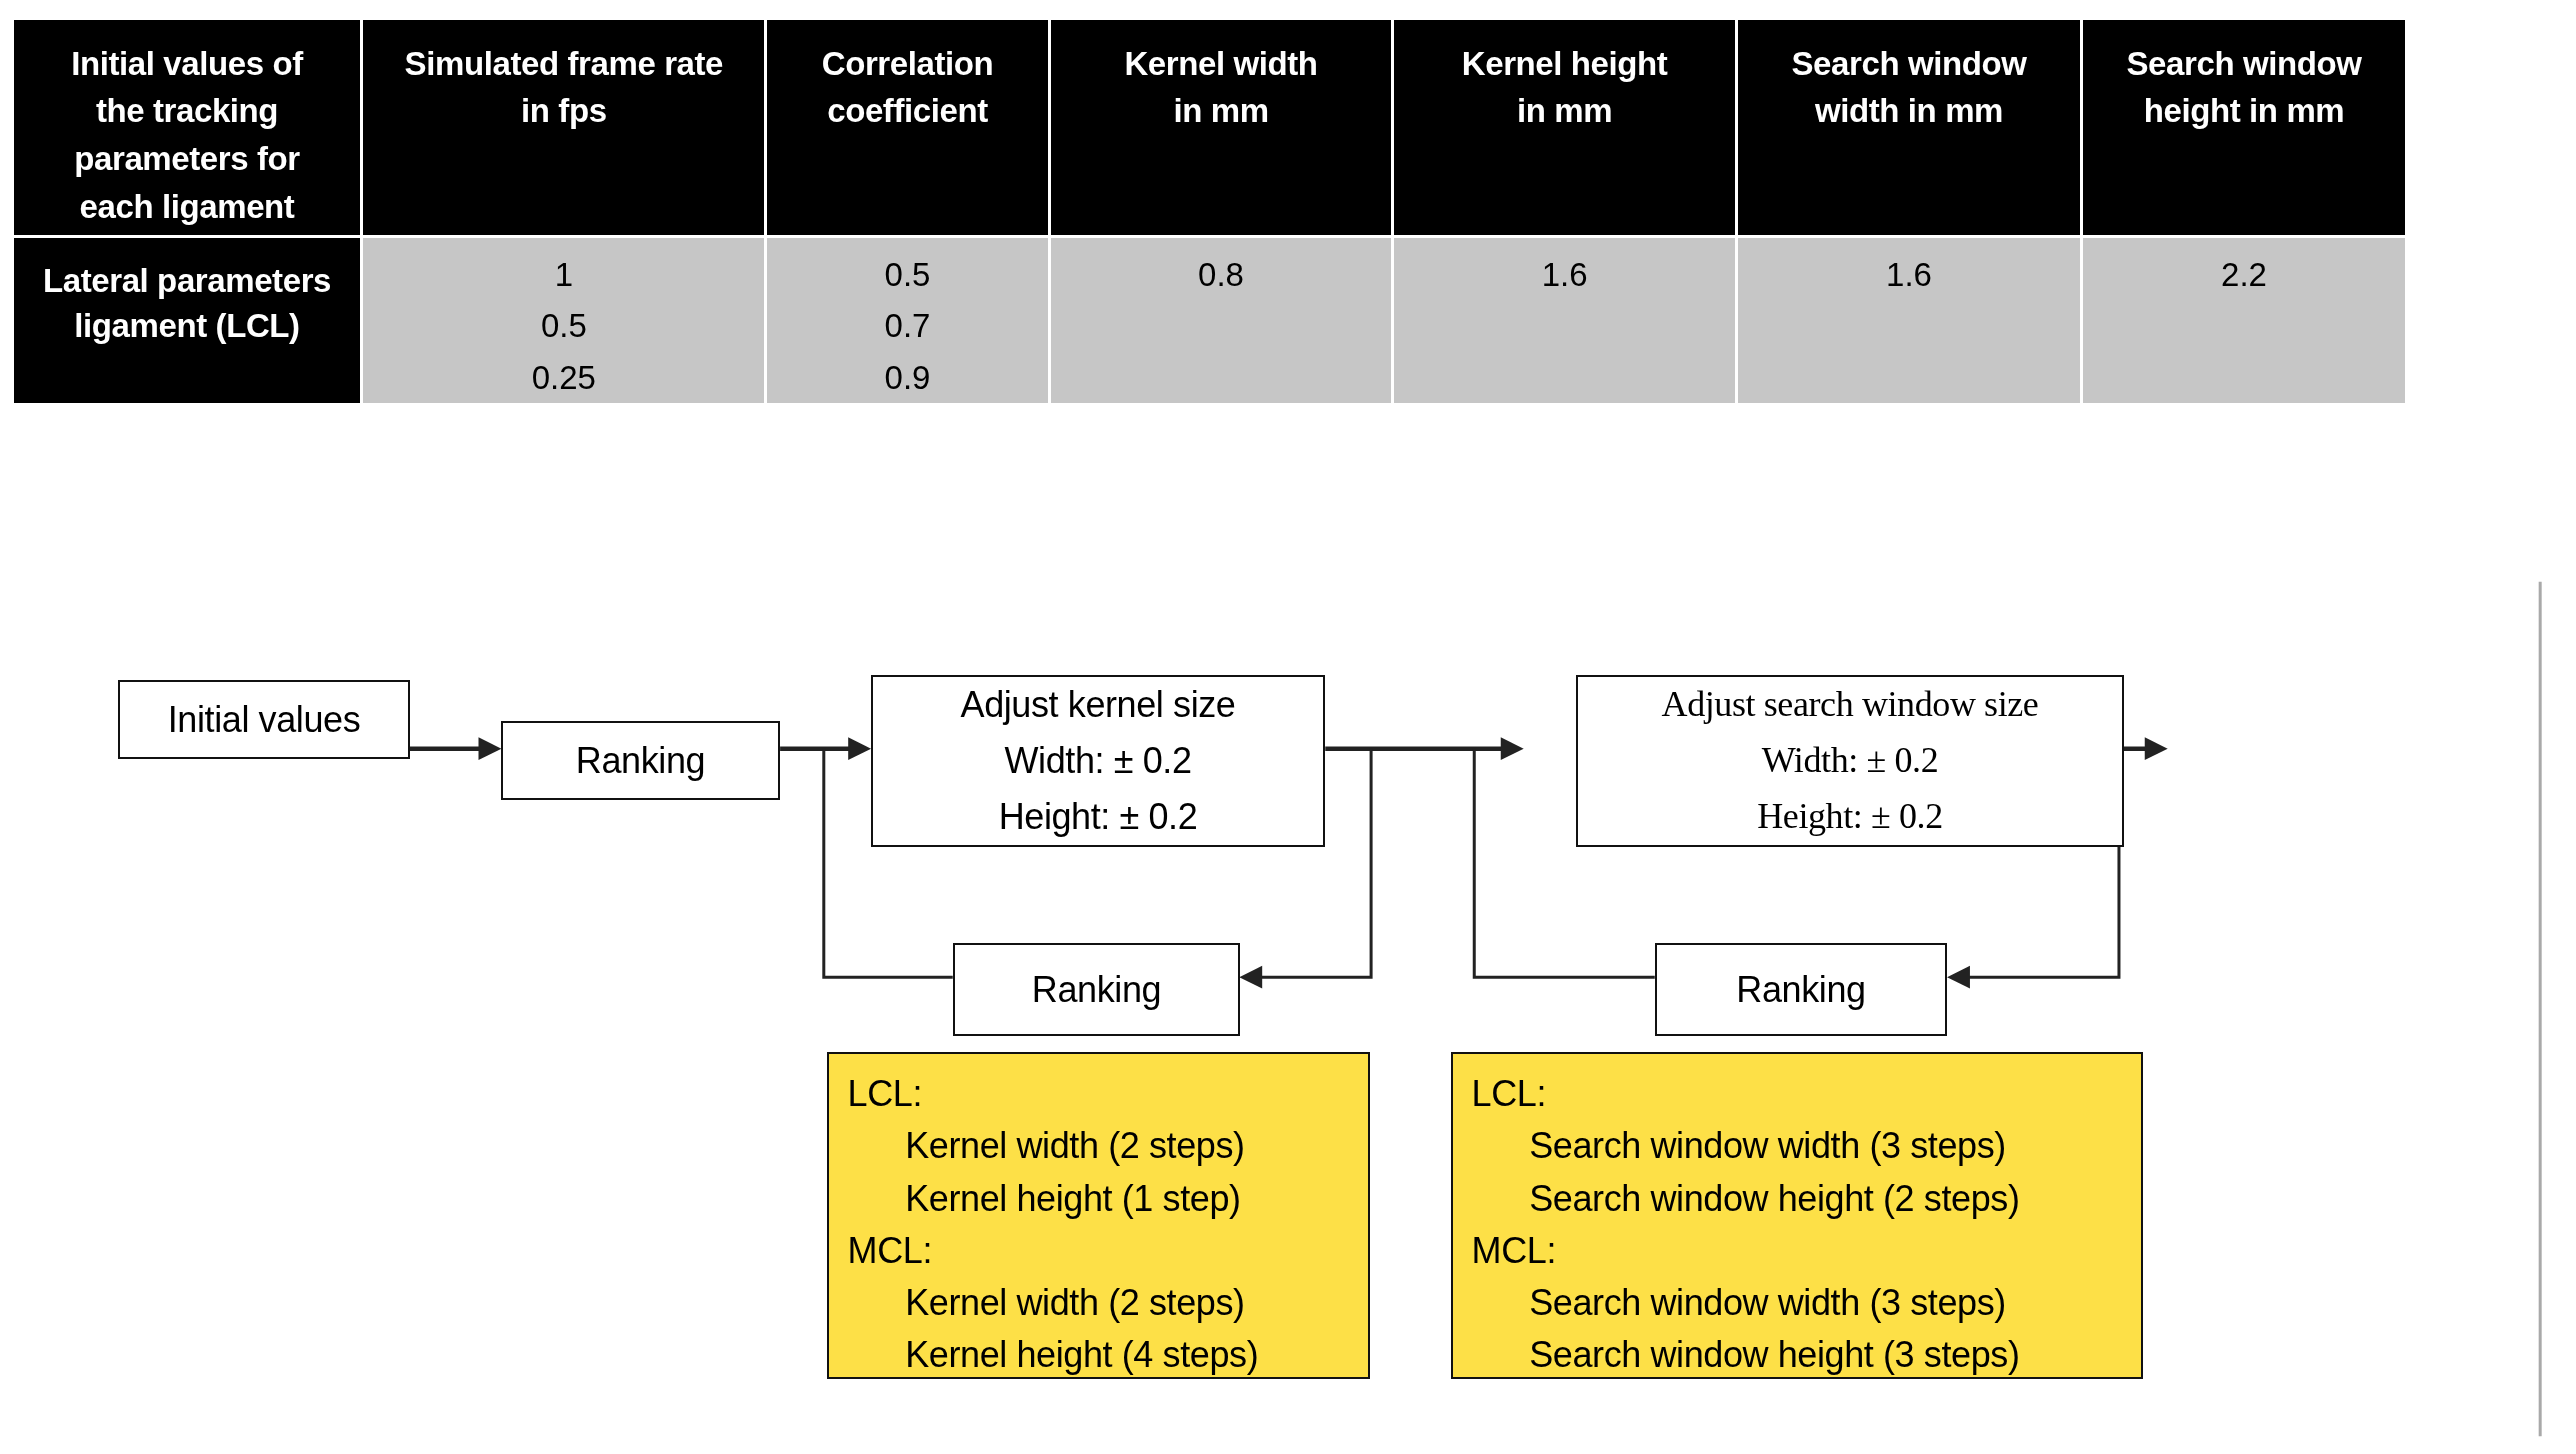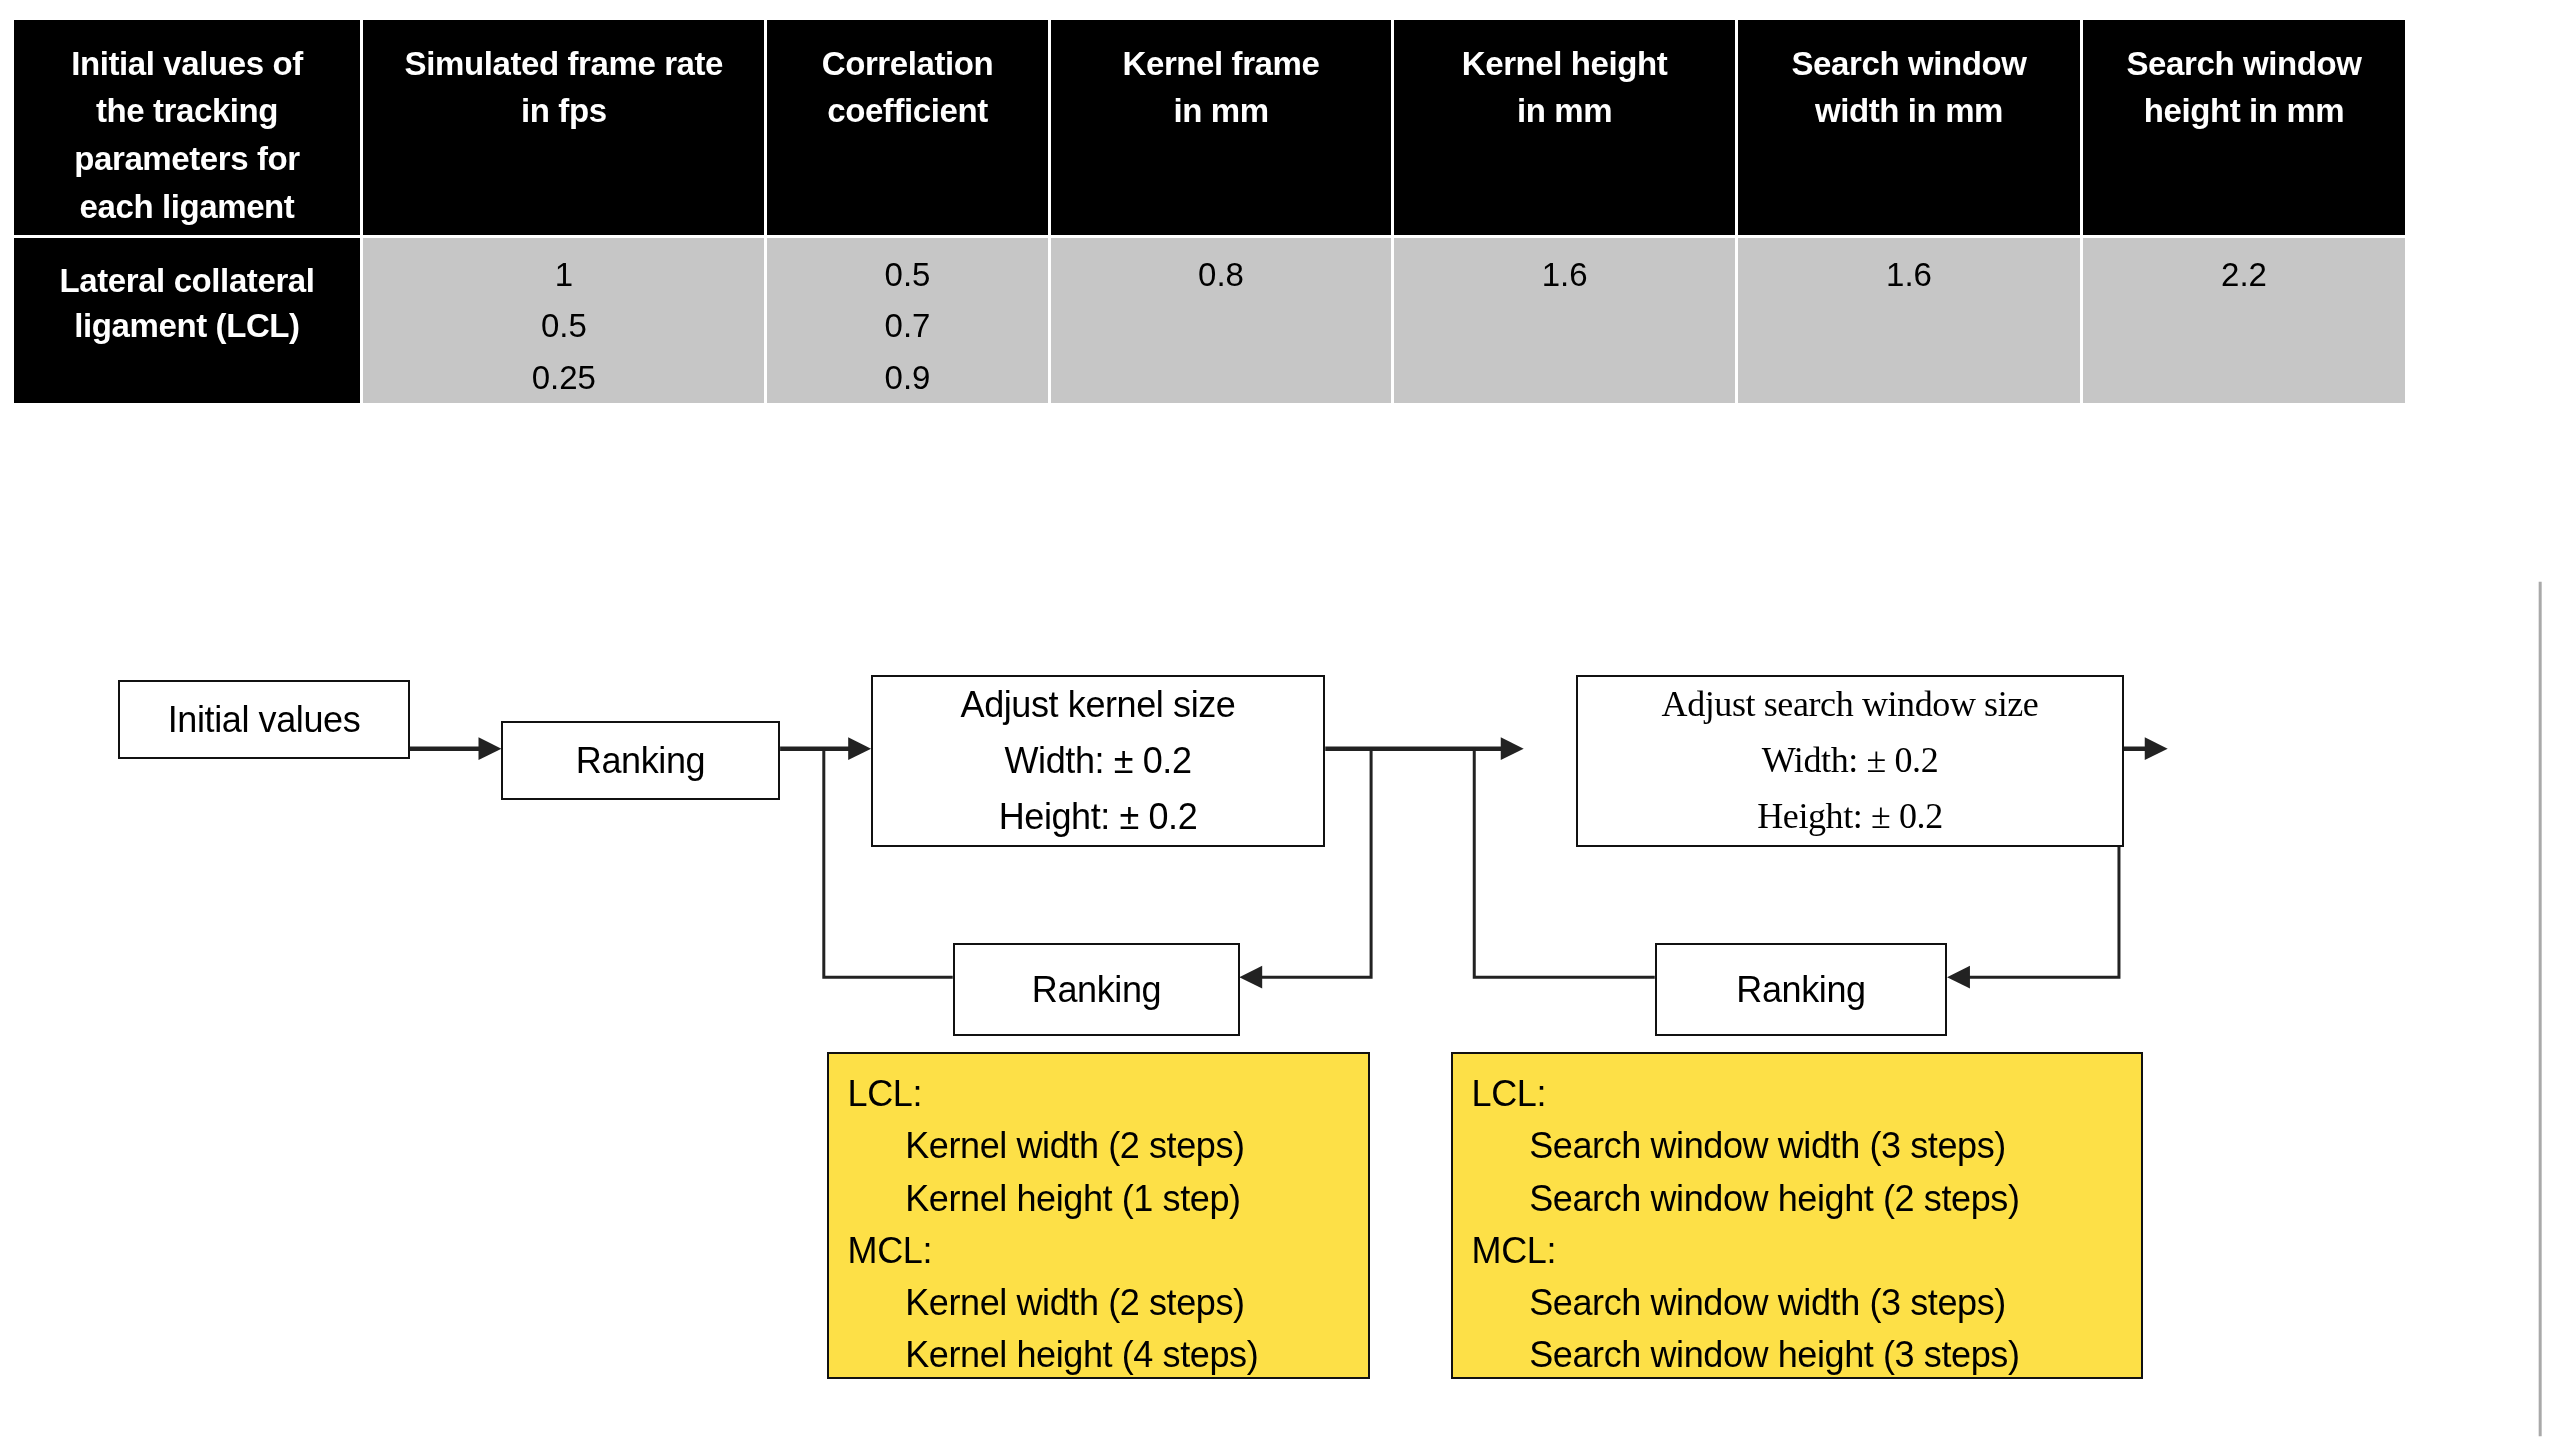--- a/index.html
+++ b/index.html
@@ -52,31 +52,31 @@
     <tbody>
         <tr>
       <td class="hcell">Initial values of
 the tracking
 parameters for
 each ligament</td>
       <td class="hcell">Simulated frame rate
 in fps</td>
       <td class="hcell">Correlation
 coefficient</td>
-      <td class="hcell">Kernel frame
+      <td class="hcell">Kernel width
 in mm</td>
       <td class="hcell">Kernel height
 in mm</td>
       <td class="hcell">Search window
 width in mm</td>
       <td class="hcell">Search window
 height in mm</td>
     </tr>
     <tr class="lcl">
-      <td class="rowlabel">Lateral collateral
+      <td class="rowlabel">Lateral parameters
 ligament (LCL)</td>
       <td class="dcell">1
 0.5
 0.25</td>
       <td class="dcell">0.5
 0.7
 0.9</td>
       <td class="dcell">0.8</td>
       <td class="dcell">1.6</td>
       <td class="dcell">1.6</td>

